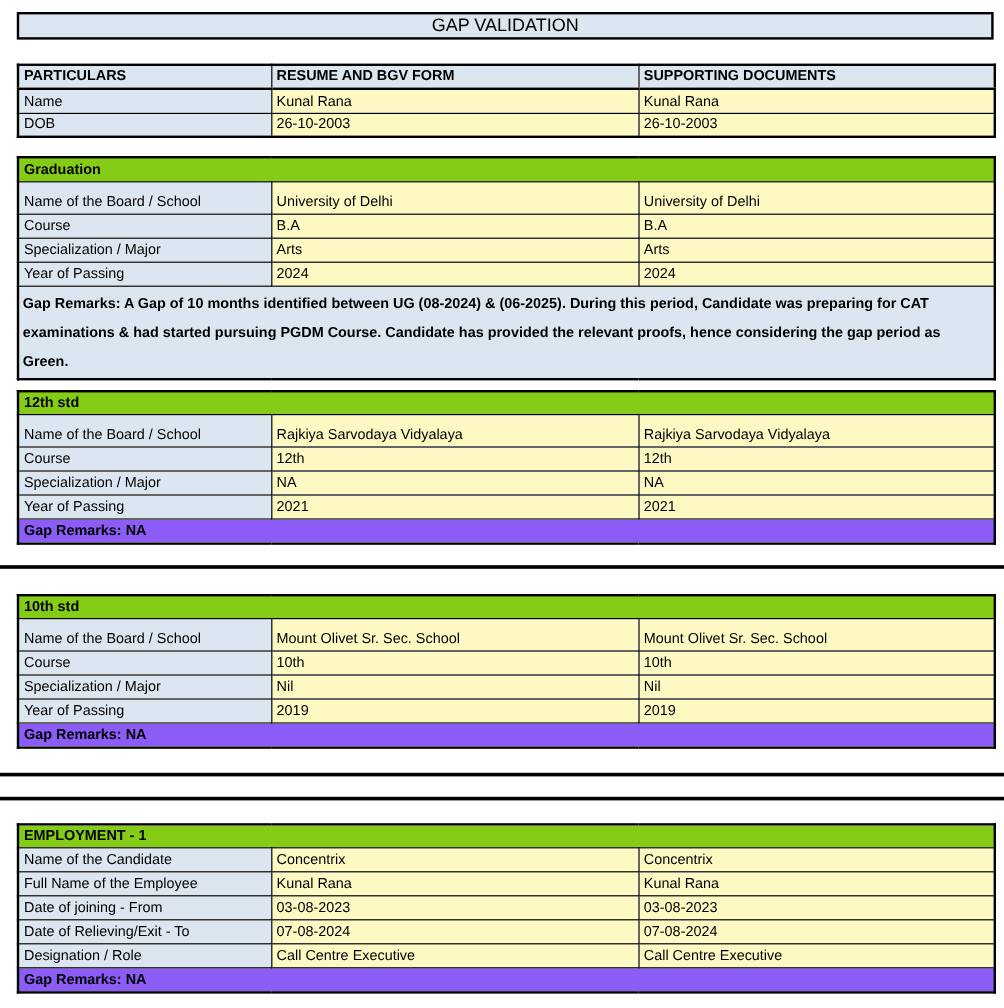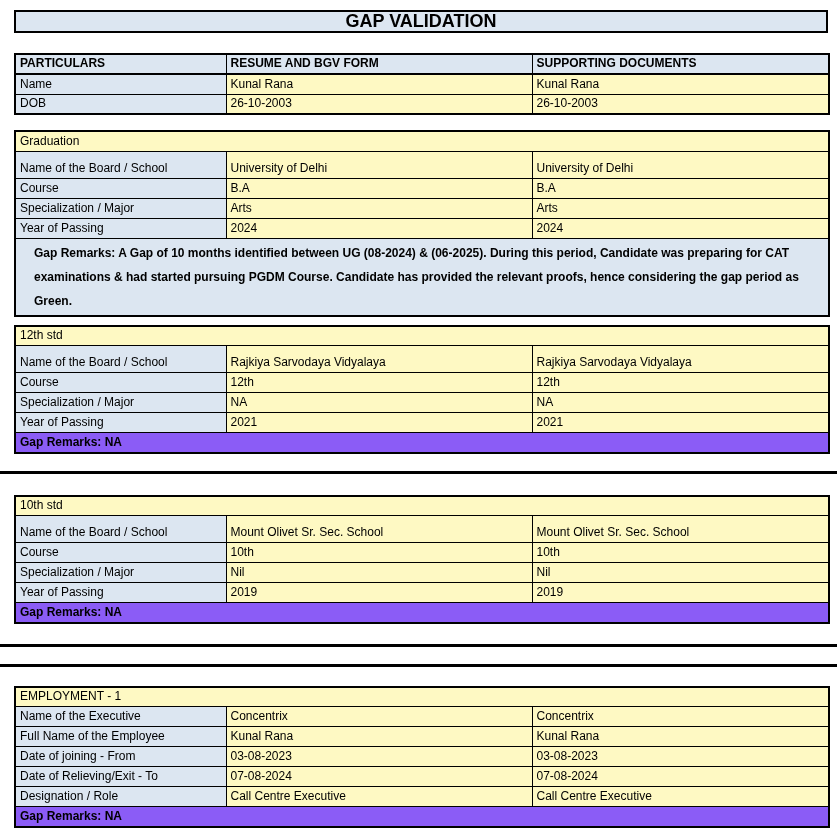--- a/index.html
+++ b/index.html
@@ -8,21 +8,21 @@
     width: 837px; height: 840px;
     background: #ffffff;
     font-family: "Liberation Sans", sans-serif;
     color: #000000;
   }
   .title-bar {
     margin: 10px 9px 0 14px;
     width: 814px; height: 23px;
     background: #dce6f1;
     border: 2px solid #000;
-    font-size: 18px; font-weight: bold;
+    font-size: 15px; font-weight: normal;
     text-align: center; line-height: 19px;
   }
   table.tbl {
     border-collapse: collapse;
     table-layout: fixed;
     width: 814px;
     margin-left: 14px;
     border: 2px solid #000;
     font-size: 12px;
   }
@@ -33,27 +33,27 @@
     border: 1px solid #000;
     padding: 1px 4px 3px 4px;
     vertical-align: bottom;
     overflow: hidden; white-space: nowrap;
     height: 20px;
   }
   .tbl tr.r27 td { height: 27px; }
   td.hd { background: #dce6f1; font-weight: bold; border-bottom: 2px solid #000; }
   td.lbl { background: #dce6f1; }
   td.val { background: #fef9c3; }
-  td.sec-hd { background: #fef9c3; font-weight: normal; }
+  td.sec-hd { background: #84cc16; font-weight: bold; }
   td.remarks { background: #8b5cf6; font-weight: bold; }
   td.remarks-para {
     background: #dce6f1; font-weight: bold;
     white-space: normal; line-height: 24px;
     height: 75px; vertical-align: middle;
-    padding: 2px 18px;
+    padding: 2px 3px;
   }
   #tbl-main   { margin-top: 20px; }
   #tbl-grad   { margin-top: 15px; }
   #tbl-12th   { margin-top: 8px; }
   #tbl-10th   { margin-top: 21px; }
   #tbl-emp    { margin-top: 19px; }
   .separator { width: 837px; height: 3px; background: #000; }
   #sep-a { margin-top: 17px; }
   #sep-b { margin-top: 20px; }
   #sep-c { margin-top: 17px; }
@@ -205,21 +205,21 @@
   <colgroup>
       <col class="c1">
       <col class="c2">
       <col class="c3">
     </colgroup>
   <tbody>
       <tr>
     <td class="sec-hd" colspan="3">EMPLOYMENT - 1</td>
   </tr>
   <tr>
-    <td class="lbl">Name of the Executive</td>
+    <td class="lbl">Name of the Candidate</td>
     <td class="val">Concentrix</td>
     <td class="val">Concentrix</td>
   </tr>
   <tr>
     <td class="lbl">Full Name of the Employee</td>
     <td class="val">Kunal Rana</td>
     <td class="val">Kunal Rana</td>
   </tr>
   <tr>
     <td class="lbl">Date of joining - From</td>

